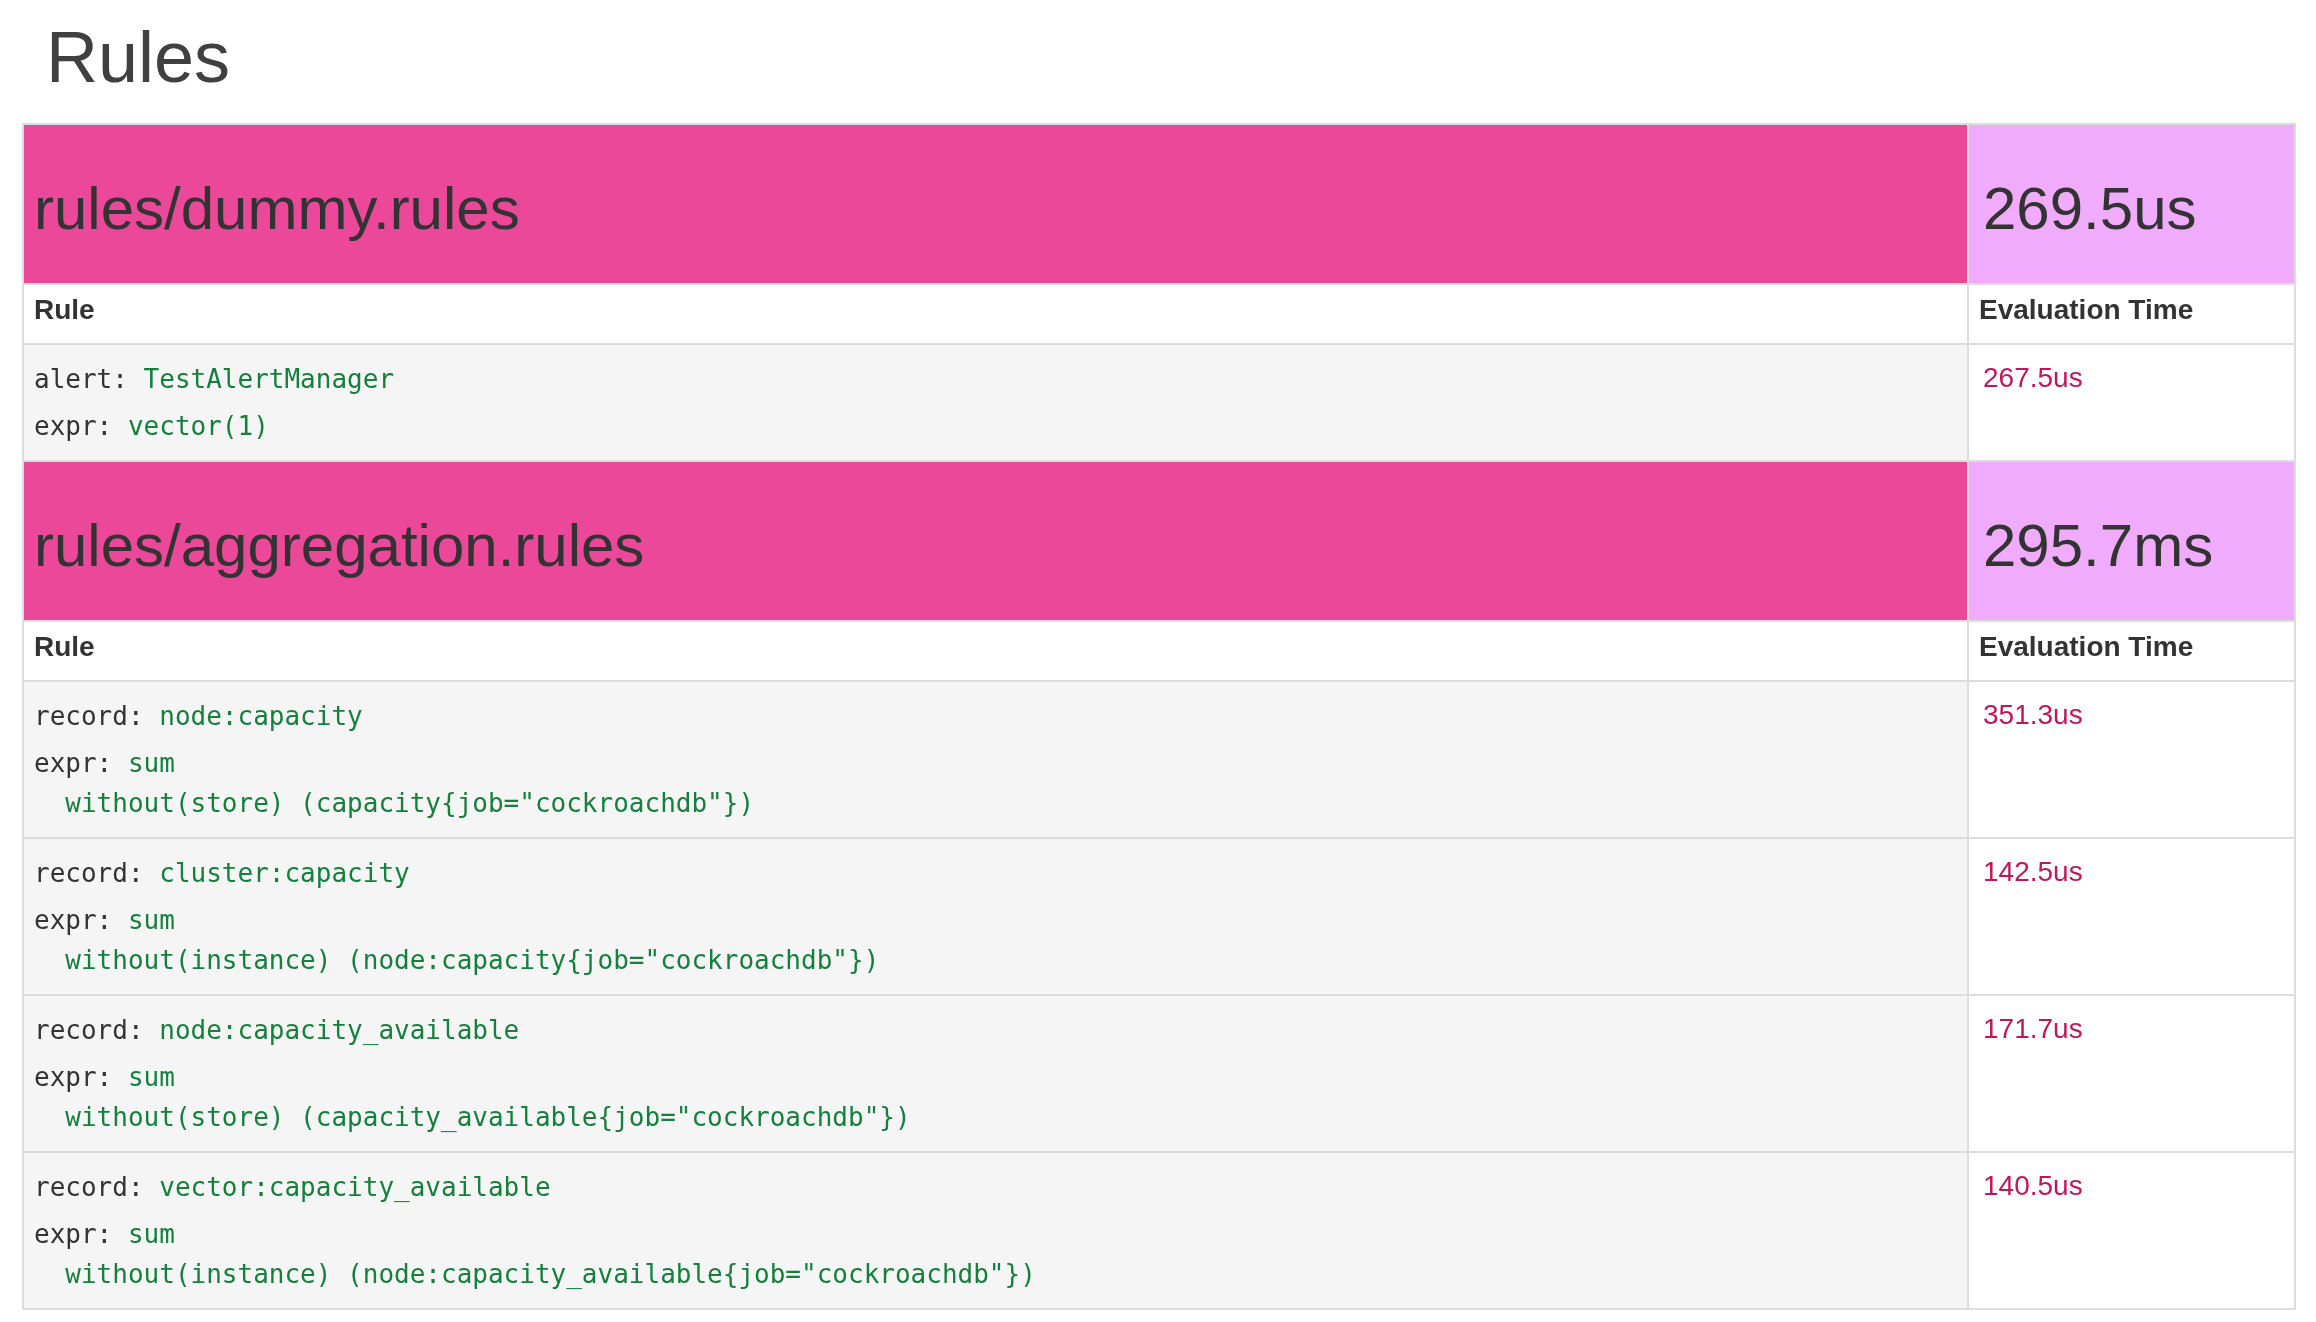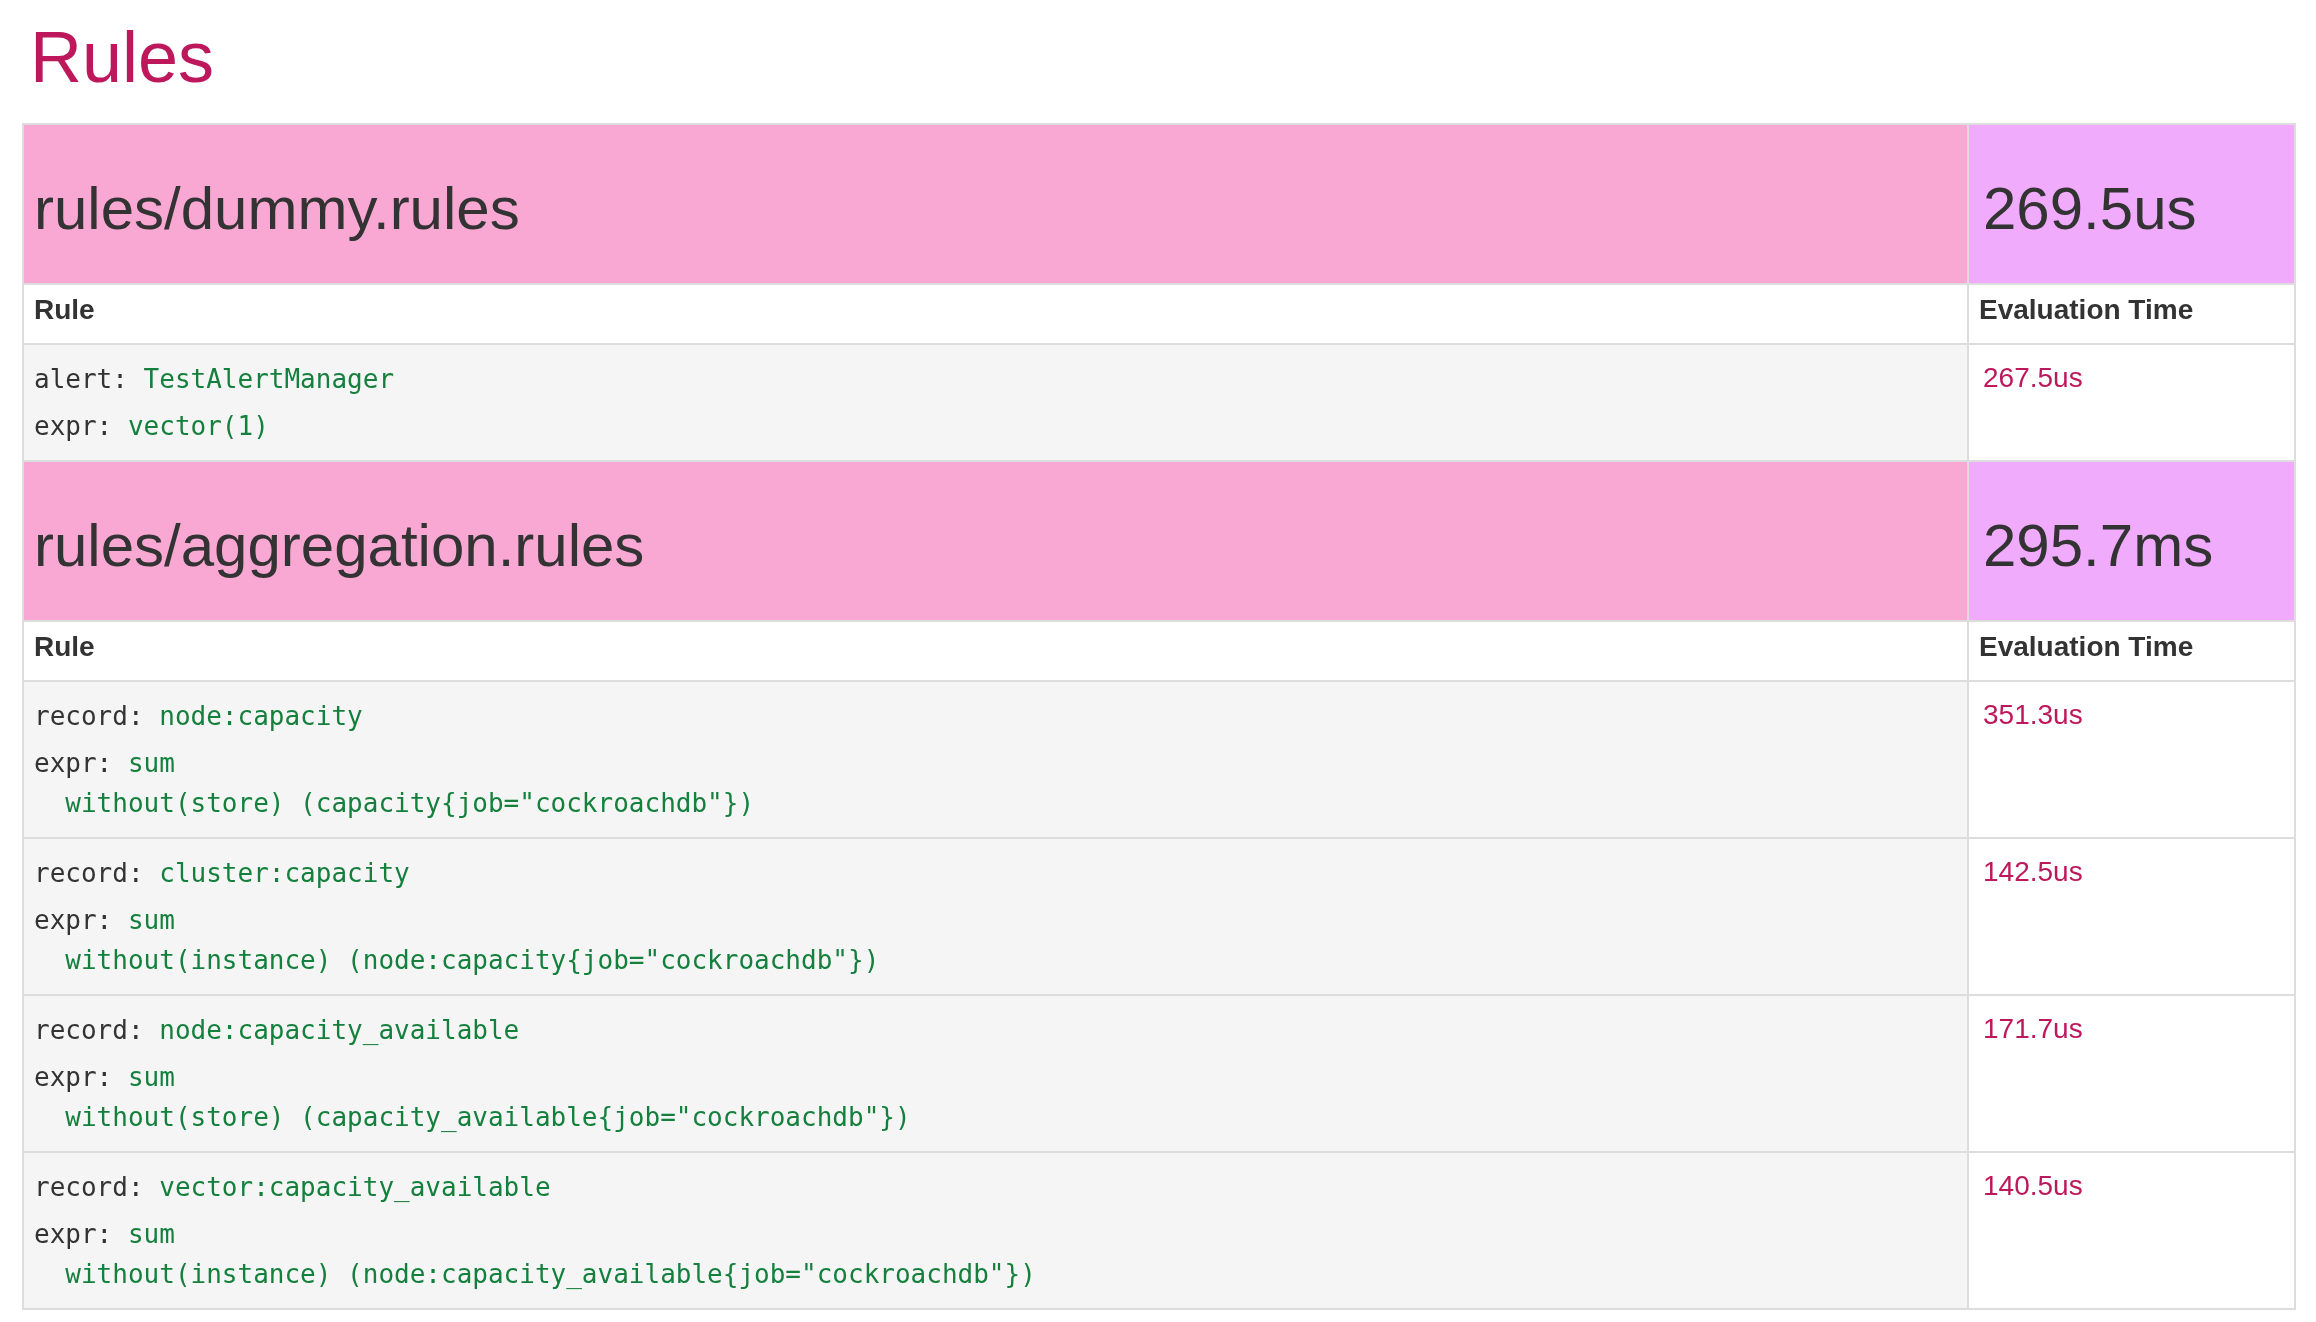--- a/index.html
+++ b/index.html
@@ -10,39 +10,39 @@
     background: #ffffff;
     color: #333333;
     font-family: "Liberation Sans", sans-serif;
   }
   .page {
     padding: 4px 22px 0 22px;
   }
   h1.page-title {
     font-size: 72px;
     font-weight: 500;
-    color: #be185d;
-    margin: 14px 0 26px 8px;
+    color: #404040;
+    margin: 14px 0 26px 24px;
     line-height: 1.1;
   }
   table.rules-table {
     width: 2272px;
     border-collapse: collapse;
     table-layout: fixed;
   }
   table.rules-table td, table.rules-table th {
     border: 2px solid #dddddd;
     vertical-align: top;
     text-align: left;
   }
   col.col-rule { width: 1945px; }
   col.col-time { width: 327px; }
 
   
-  td.group-cell { padding: 50px 16px 40px 10px; background: #f9a8d4; }
+  td.group-cell { padding: 50px 16px 40px 10px; background: #ec4899; }
   td.group-time-cell { padding: 50px 16px 40px 14px; background: #f0abfc; }
   h2.group-title, h2.group-time {
     margin: 0;
     font-size: 60px;
     font-weight: 500;
     color: #333333;
     line-height: 68px;
   }
 
   

